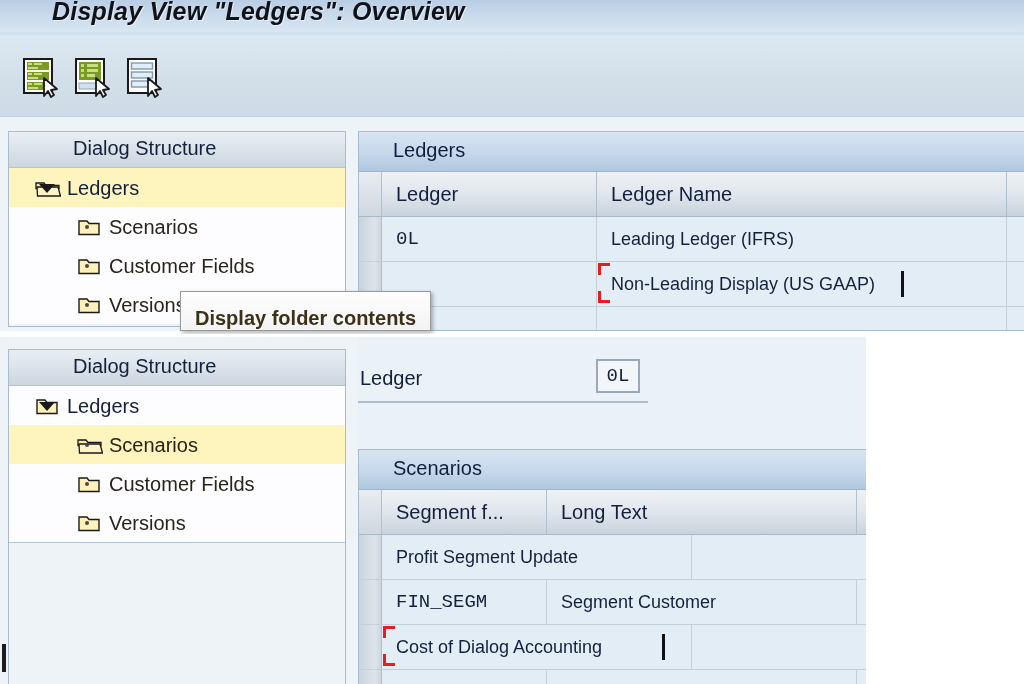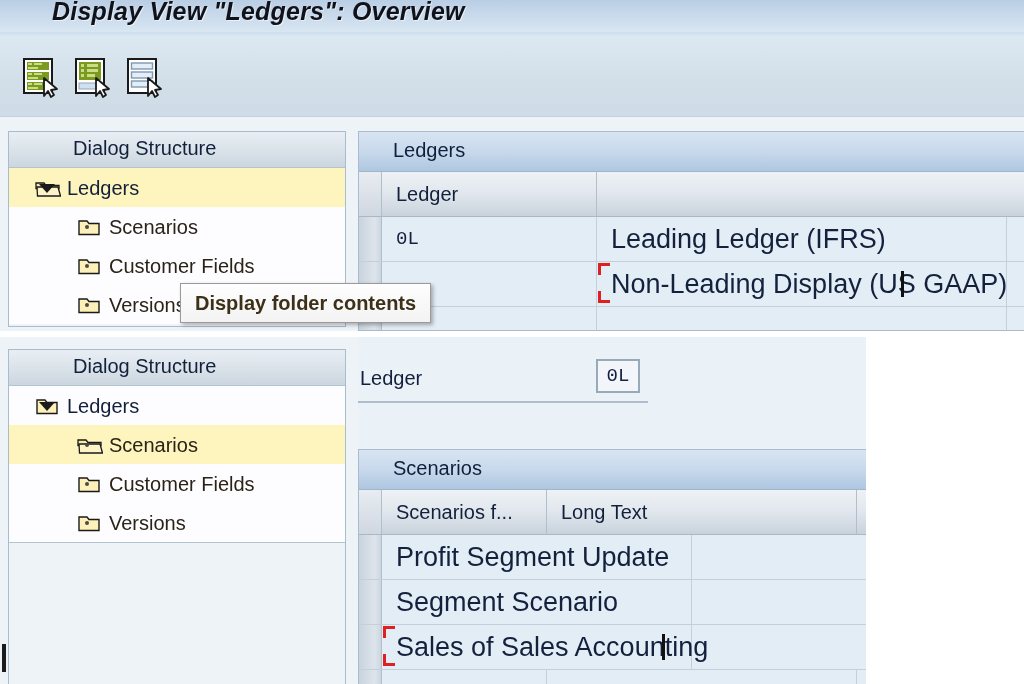--- a/index.html
+++ b/index.html
@@ -193,21 +193,21 @@
     background: linear-gradient(to right,#c9d3dd 0%, #dde4eb 70%, #cdd6e0 100%);
     border-right: 1px solid #b0bfcc;
     cursor: pointer;
   }
   .cell {
     border-right: 1px solid #c3d0dc;
     display: flex;
     align-items: center;
     box-sizing: border-box;
     padding-left: 14px;
-    font-size: 27px;
+    font-size: 18px;
     color: #14213d;
     white-space: nowrap;
     overflow: visible;
     position: relative;
     cursor: text;
   }
   .cell.mono { font-family: "Liberation Mono", monospace; font-size: 19px; }
   .w-ledger { width: 215px; flex: none; }
   .w-name   { width: 410px; flex: none; }
   .w-scen   { width: 165px; flex: none; }
@@ -232,25 +232,25 @@
     position: absolute;
     width: 3px; height: 26px;
     background: #111;
     top: 50%;
     transform: translateY(-50%);
   }
 
   
   .tooltip {
     position: absolute;
-    left: 180px; top: 283px;
+    left: 180px; top: 291px;
     height: 38px;
     padding: 0 14px;
     display: flex;
-    align-items: center;
+    align-items: flex-end;
     background: linear-gradient(to bottom,#fefefe 0%, #f3f3f3 100%);
     border: 1px solid #9a9a9a;
     box-shadow: 2px 2px 4px rgba(0,0,0,.30);
     font-size: 20px;
     font-weight: bold;
     color: #3d3018;
     white-space: nowrap;
     z-index: 40;
   }
 
@@ -448,20 +448,21 @@
   </div>
 
   <div class="detail-top">
     <div class="grid-title">
       <div class="grid-title-label">Ledgers</div>
     </div>
 
     <div class="grid-colhead">
       <div class="ch-sel"></div>
       <div class="ch w-ledger">Ledger</div>
+      <div class="ch w-name">Ledger Name</div>
     </div>
 
     <div class="grid-row">
       <div class="rw-sel"></div>
       <div class="cell mono w-ledger">0L</div>
       <div class="cell w-name">Leading Ledger (IFRS)</div>
     </div>
 
     <div class="grid-row">
       <div class="rw-sel"></div>
@@ -551,42 +552,43 @@
       <div class="lf-input">0L</div>
     </div>
 
     <div class="grid-bot">
       <div class="grid-title">
         <div class="grid-title-label">Scenarios</div>
       </div>
 
       <div class="grid-colhead">
         <div class="ch-sel"></div>
-        <div class="ch w-scen">Scenarios f...</div>
+        <div class="ch w-scen">Segment f...</div>
         <div class="ch w-long">Long Text</div>
       </div>
 
       <div class="grid-row">
         <div class="rw-sel"></div>
         <div class="cell w-long">Profit Segment Update</div>
       </div>
 
       <div class="grid-row">
         <div class="rw-sel"></div>
-        <div class="cell w-long">Segment Scenario</div>
+        <div class="cell mono w-scen">FIN_SEGM</div>
+        <div class="cell w-long">Segment Customer</div>
       </div>
 
       <div class="grid-row">
         <div class="rw-sel"></div>
         <div class="cell w-long">
           <span class="focus-box">
             <i class="tl"></i>
               <i class="bl"></i>
           </span>
-          <span>Sales of Sales Accounting</span>
+          <span>Cost of Dialog Accounting</span>
           <span class="caret-bar" style="left:280px"></span>
         </div>
       </div>
 
       <div class="grid-row">
         <div class="rw-sel"></div>
         <div class="cell mono w-scen"></div>
         <div class="cell w-long"></div>
       </div>
     </div>

